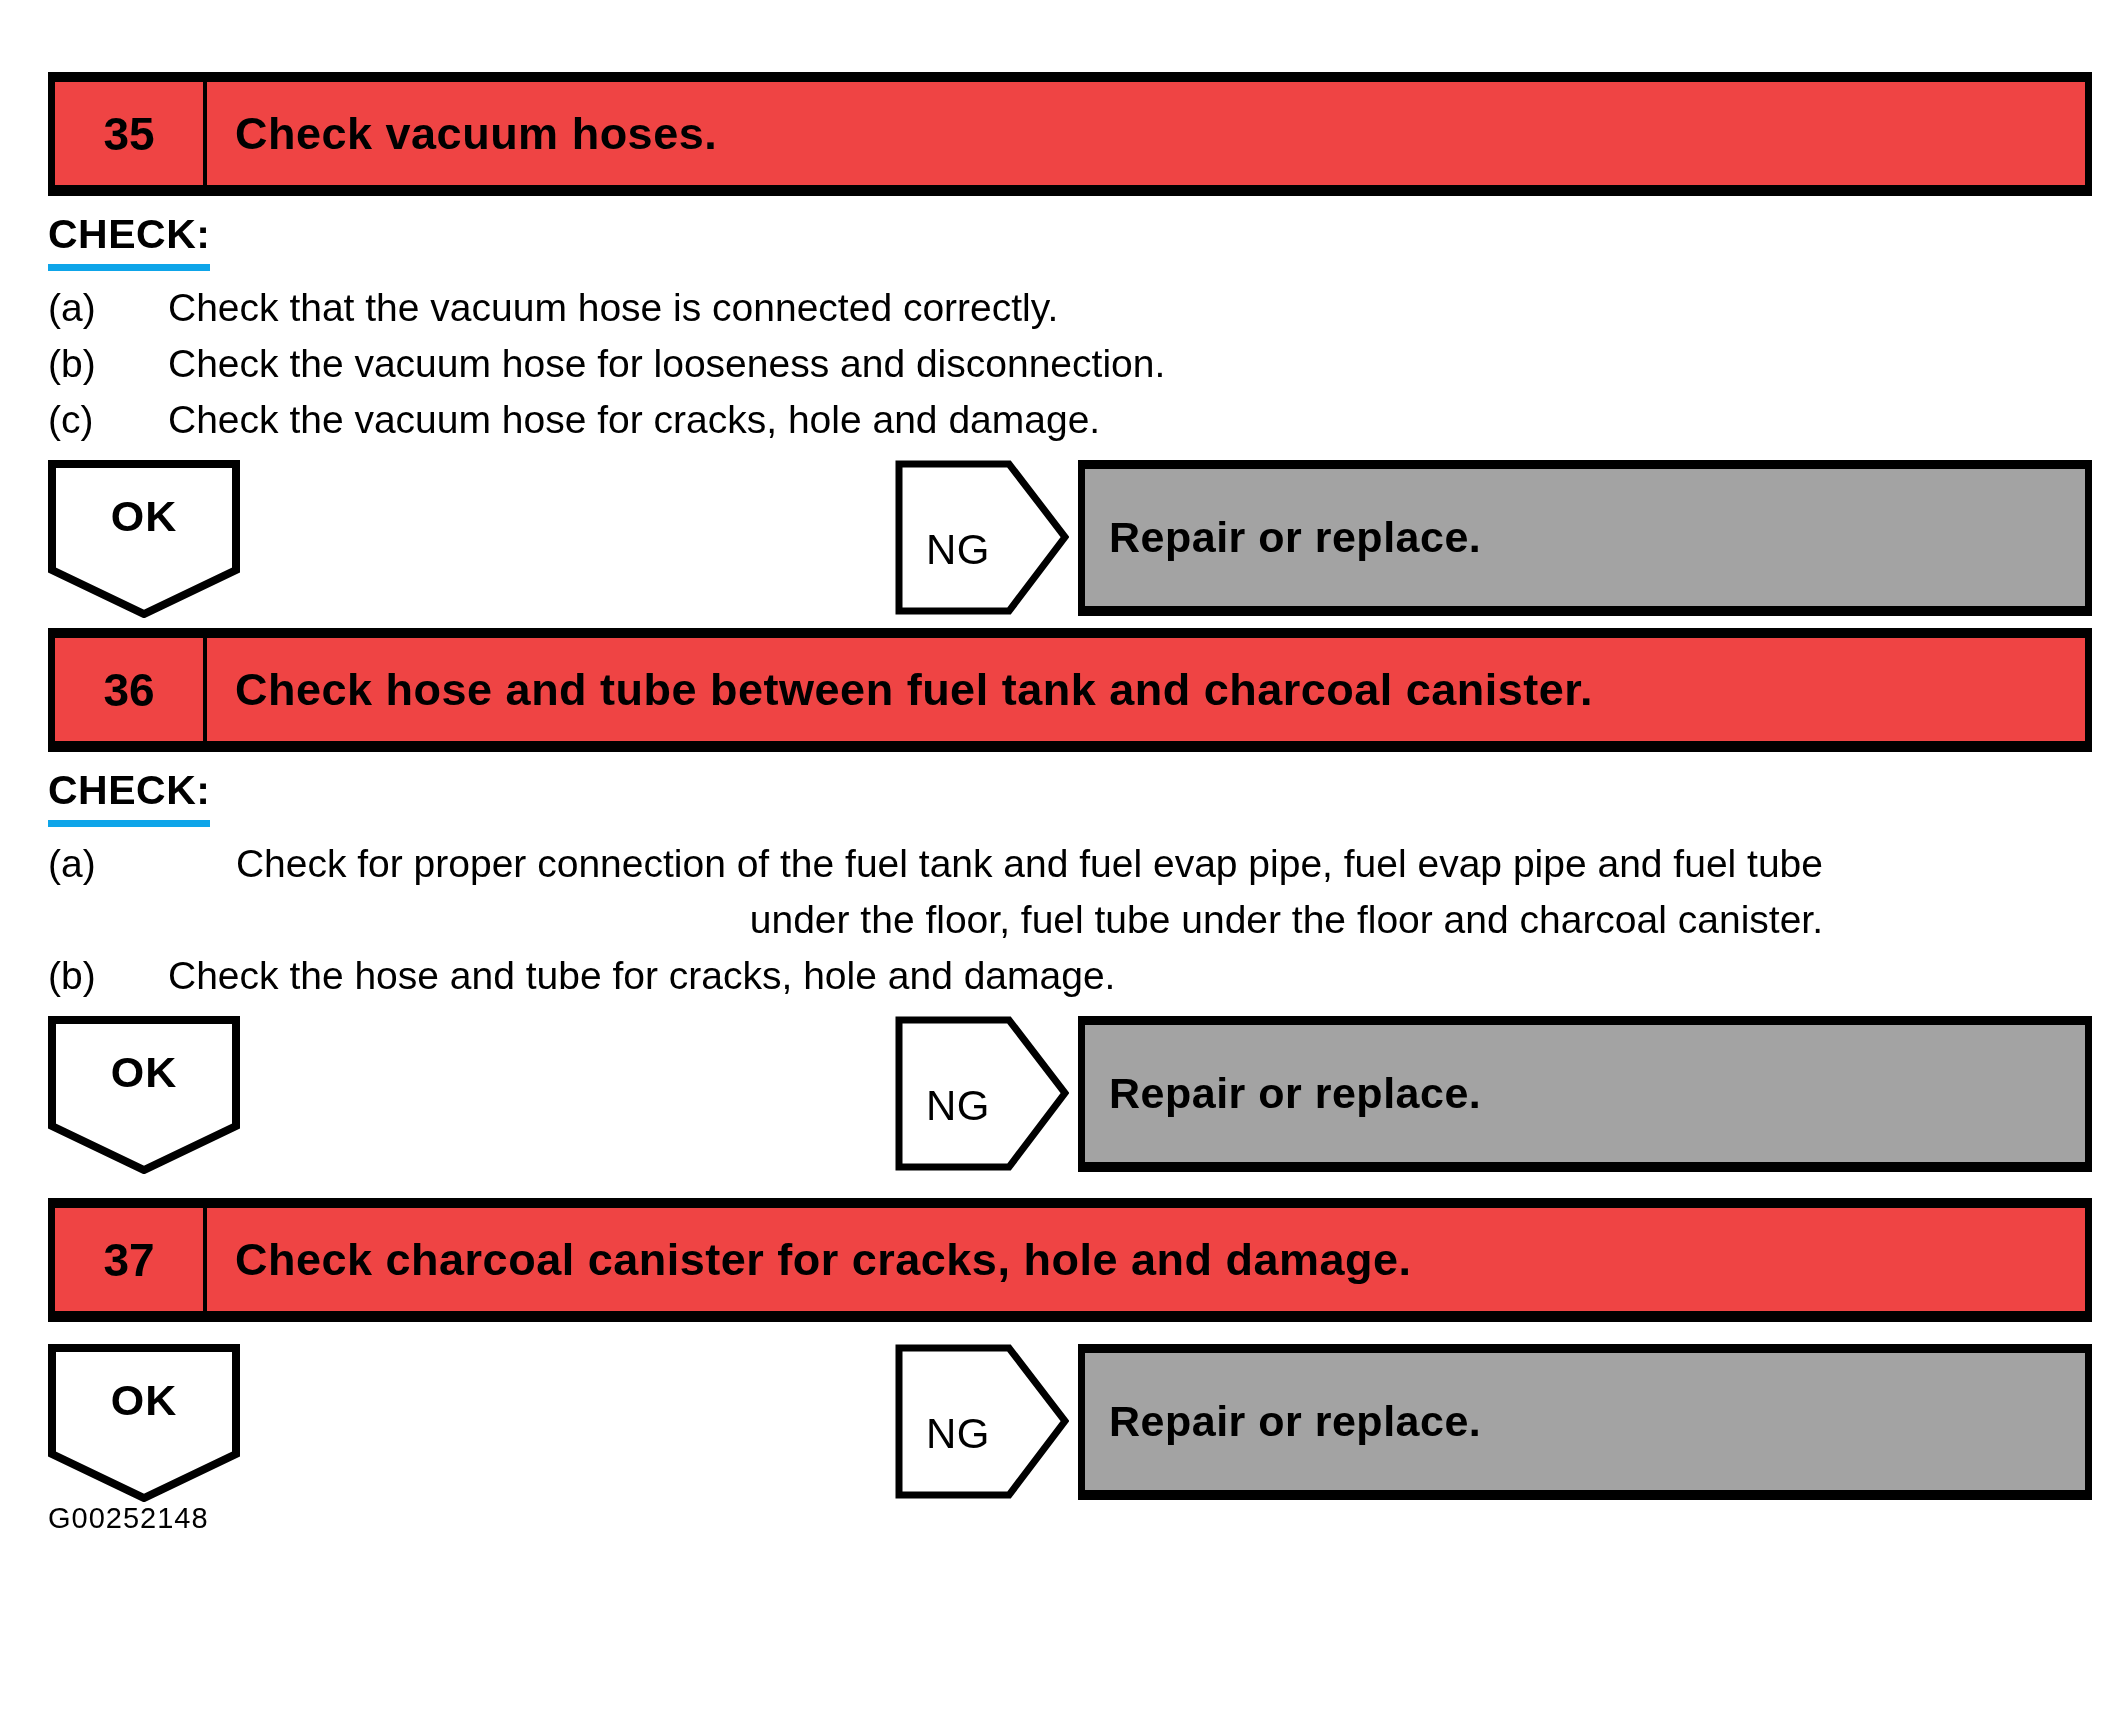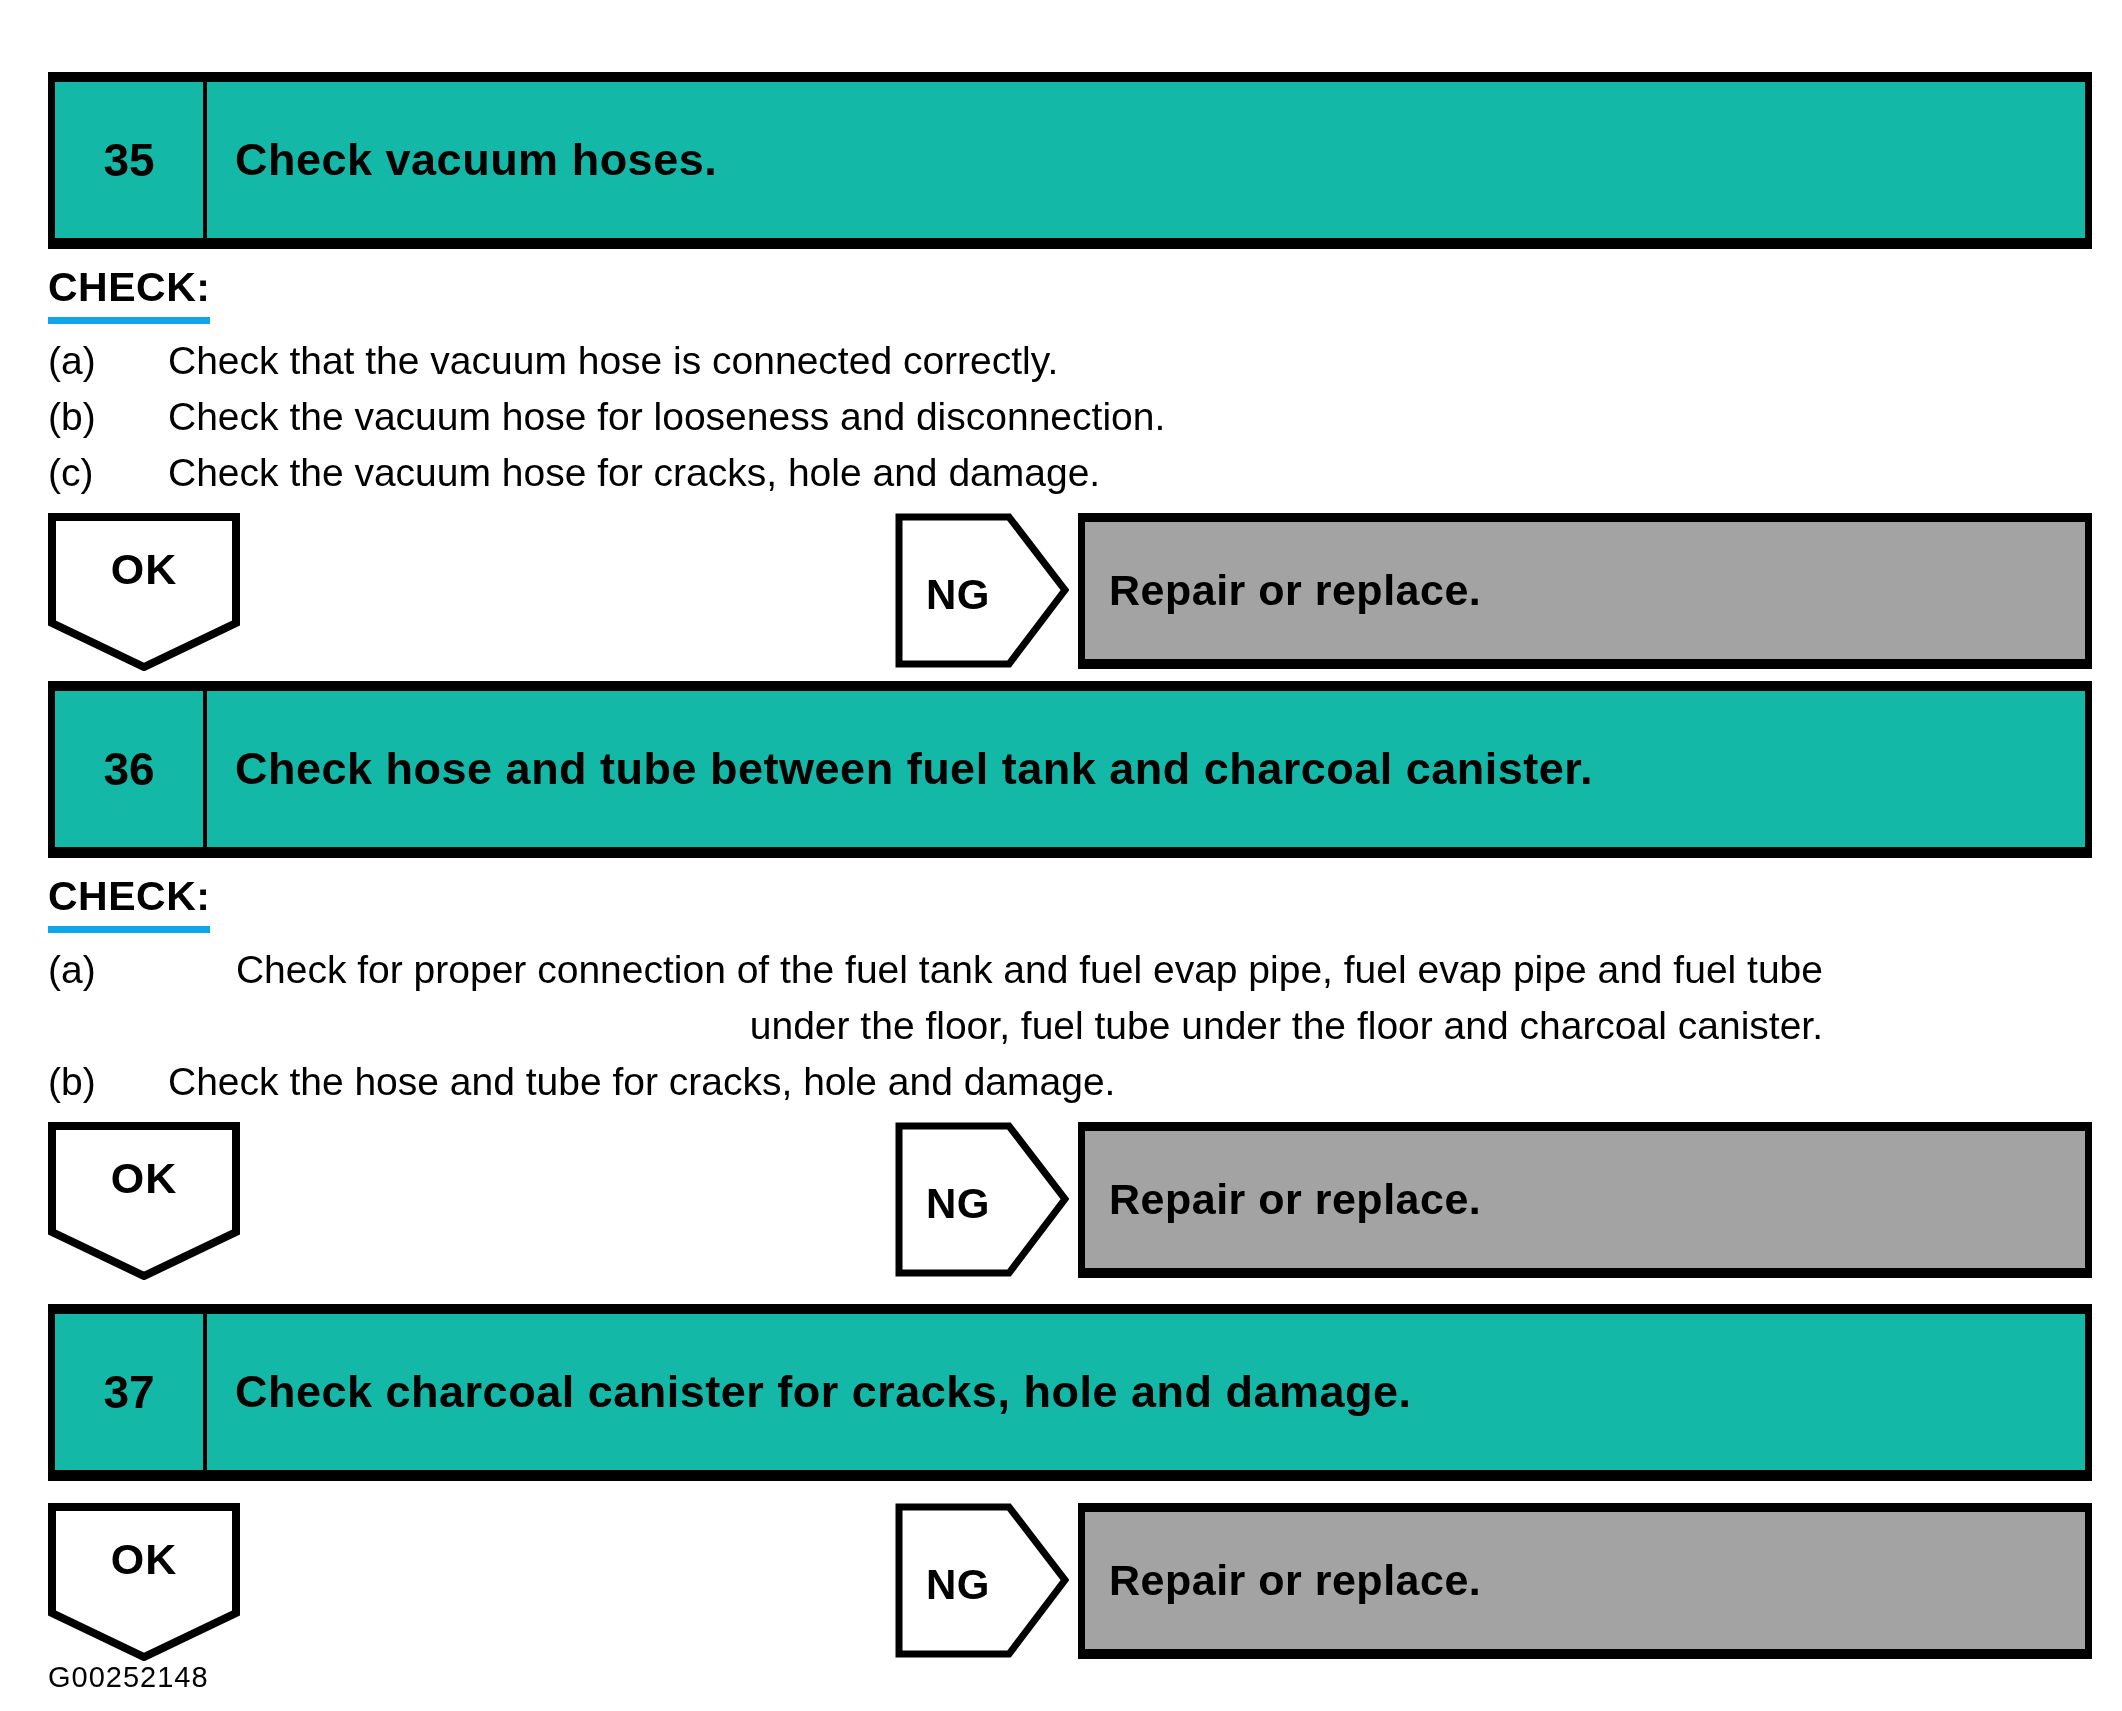--- a/index.html
+++ b/index.html
@@ -14,22 +14,22 @@
   }
   .page { padding: 72px 30px 0 48px; }
 
   
   .step-box {
     display: flex;
     align-items: stretch;
     border: 7px solid #000;
     border-top-width: 10px;
     border-bottom-width: 11px;
-    height: 177px;
-    background: #14b8a6;
+    height: 124px;
+    background: #ef4444;
   }
   .step-num {
     flex: 0 0 152px;
     border-right: 4px solid #000;
     display: flex;
     align-items: center;
     justify-content: center;
     font-weight: bold;
     font-size: 46px;
   }
@@ -64,23 +64,23 @@
   .decision-row { position: relative; height: 158px; margin-top: 12px; }
   .ok-shape { position: absolute; left: 0; top: 0; width: 192px; height: 158px; }
   .ng-shape { position: absolute; left: 847px; top: 0; width: 174px; height: 155px; }
   .shape-svg { display: block; width: 100%; height: 100%; }
   .ok-label {
     position: absolute; left: 0; top: 0; width: 100%; height: 112px;
     display: flex; align-items: center; justify-content: center;
     font-weight: bold; font-size: 43px; letter-spacing: 1px;
   }
   .ng-label {
-    position: absolute; left: 0; top: 4px; width: 126px; height: 100%;
+    position: absolute; left: 0; top: 12px; width: 126px; height: 100%;
     display: flex; align-items: center; justify-content: center;
-    font-weight: bold; font-size: 42px; letter-spacing: 0.5px;
+    font-weight: normal; font-size: 42px; letter-spacing: 0.5px;
   }
   .action-box {
     position: absolute; left: 1030px; right: 0; top: 0; height: 156px;
     border: 7px solid #000;
     border-top-width: 9px;
     border-bottom-width: 10px;
     display: flex; align-items: center;
     padding-left: 24px;
     font-weight: bold; font-size: 43px;
     letter-spacing: 0.5px;

